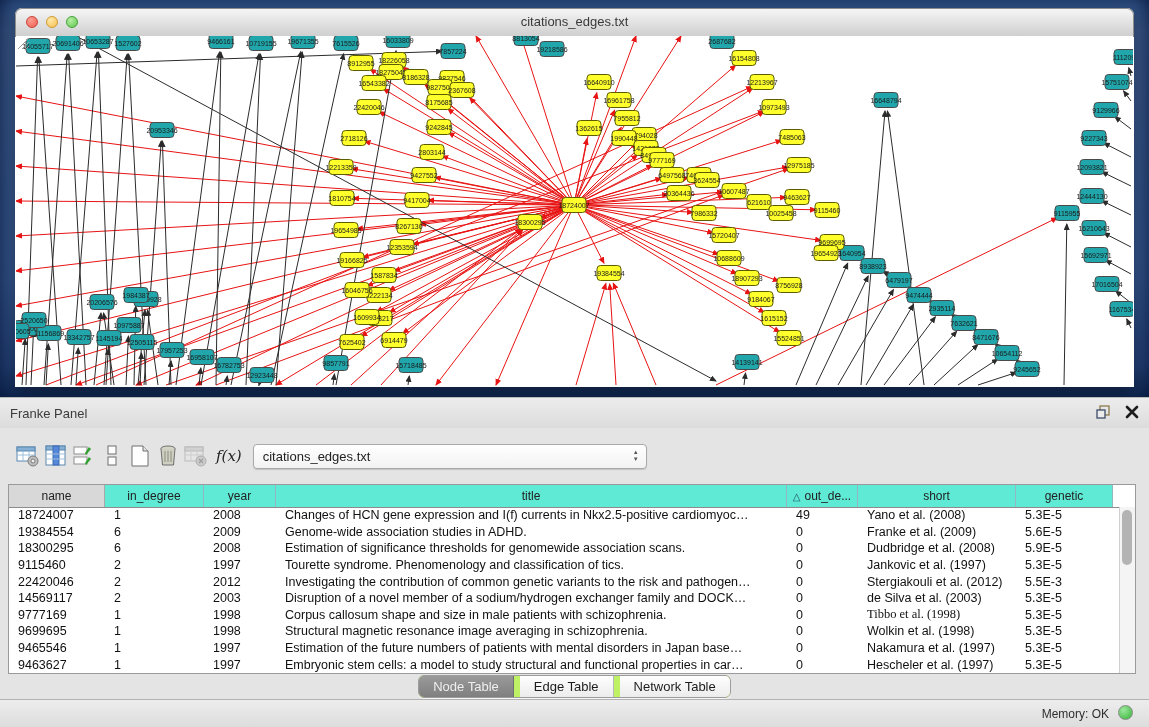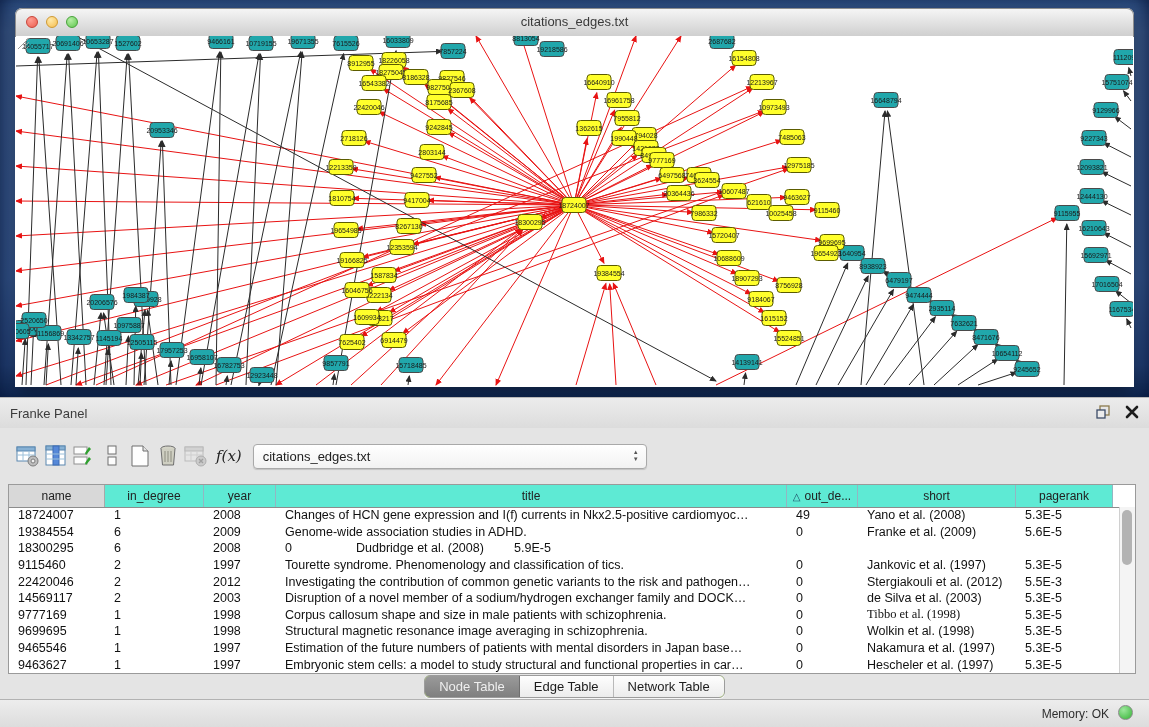--- a/index.html
+++ b/index.html
@@ -39,21 +39,21 @@
   .th{box-sizing:border-box;background:#5eead4;border-right:1px solid #93b6c2;font-size:12px;color:#222;
      display:flex;align-items:center;justify-content:center;gap:4px;overflow:hidden;white-space:nowrap;}
   .th.gray{background:#d8d8d8;border-right:1px solid #a8a8a8;}
   .sort-tri{font-size:10px;color:#1e4d66;}
   .tbody{position:absolute;left:0;top:22px;right:15px;bottom:0;}
   .tr{display:flex;height:16.6px;align-items:center;}
   .td{box-sizing:border-box;padding-left:9px;font-size:12.5px;color:#111;overflow:hidden;white-space:nowrap;}
   .vscroll{position:absolute;right:0;top:22px;width:15px;bottom:0;background:#f4f4f4;border-left:1px solid #d0d0d0;}
   .vthumb{position:absolute;left:2px;top:3px;width:10px;height:55px;border-radius:6px;background:#b3b3b3;}
   .tabs{position:absolute;left:0;right:0;top:277px;display:flex;justify-content:center;}
-  .seg{display:flex;border:1px solid #9c9c9c;border-radius:6px;overflow:hidden;background:#bef264;box-shadow:0 1px 0 rgba(255,255,255,.7);}
+  .seg{display:flex;border:1px solid #9c9c9c;border-radius:6px;overflow:hidden;background:#bef264;box-shadow:0 1px 0 rgba(255,255,255,.7);gap:6px;}
   .seg .tab{font-size:13px;padding:2px 14px;height:17px;line-height:17px;color:#1c1c1c;border-right:1px solid #b9b9b9;background:linear-gradient(#fefefe,#ececec);}
   .seg .tab:last-child{border-right:none;}
   .seg .tab.sel{background:linear-gradient(#9a9a9a,#7f7f7f);color:#efefef;border-right:1px solid #6f6f6f;}
   
   .statusbar{position:absolute;left:0;top:699px;width:1149px;height:28px;background:linear-gradient(#ededed,#dcdcdc);border-top:1px solid #b2b2b2;}
   .mem{position:absolute;right:40px;top:7px;font-size:12px;color:#2e2e2e;}
   .mem-dot{position:absolute;right:16px;top:5px;width:15px;height:15px;border-radius:50%;
     background:radial-gradient(circle at 35% 30%,#9ce89c,#35b335);border:1px solid #8a8a8a;box-sizing:border-box;}
 </style>
 </head>
@@ -806,21 +806,21 @@
           <span>title</span>
         </div>
         <div class="th" style="width: 71px;">
           <span class="sort-tri">△</span>
           <span>out_de...</span>
         </div>
         <div class="th" style="width: 158px;">
           <span>short</span>
         </div>
         <div class="th" style="width: 97px;">
-          <span>pagerank</span>
+          <span>genetic</span>
         </div>
       </div>
     <div class="tbody" id="tbody">
         <div class="tr">
           <div class="td" style="width: 96px;">18724007</div>
           <div class="td" style="width: 99px;">1</div>
           <div class="td" style="width: 72px;">2008</div>
           <div class="td" style="width: 511px;">Changes of HCN gene expression and I(f) currents in Nkx2.5-positive cardiomyoc…</div>
           <div class="td" style="width: 71px;">49</div>
           <div class="td" style="width: 158px;">Yano et al. (2008)</div>
@@ -832,20 +832,21 @@
           <div class="td" style="width: 72px;">2009</div>
           <div class="td" style="width: 511px;">Genome-wide association studies in ADHD.</div>
           <div class="td" style="width: 71px;">0</div>
           <div class="td" style="width: 158px;">Franke et al. (2009)</div>
           <div class="td" style="width: 97px;">5.6E-5</div>
         </div>
         <div class="tr">
           <div class="td" style="width: 96px;">18300295</div>
           <div class="td" style="width: 99px;">6</div>
           <div class="td" style="width: 72px;">2008</div>
+          <div class="td" style="width: 511px;">Estimation of significance thresholds for genomewide association scans.</div>
           <div class="td" style="width: 71px;">0</div>
           <div class="td" style="width: 158px;">Dudbridge et al. (2008)</div>
           <div class="td" style="width: 97px;">5.9E-5</div>
         </div>
         <div class="tr">
           <div class="td" style="width: 96px;">9115460</div>
           <div class="td" style="width: 99px;">2</div>
           <div class="td" style="width: 72px;">1997</div>
           <div class="td" style="width: 511px;">Tourette syndrome. Phenomenology and classification of tics.</div>
           <div class="td" style="width: 71px;">0</div>

